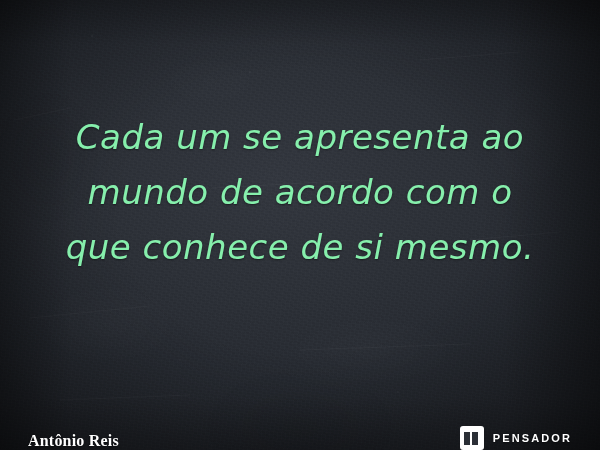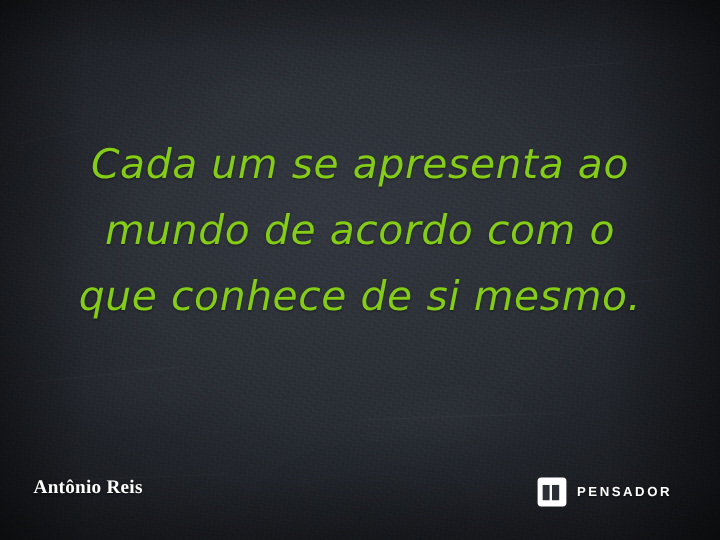--- a/index.html
+++ b/index.html
@@ -82,35 +82,35 @@
     z-index: 5;
   }
   .quote-text {
     margin: 0;
     font-family: "DejaVu Sans", sans-serif;
     font-style: italic;
     font-weight: 400;
     font-size: 34px;
     line-height: 55px;
     letter-spacing: 0.5px;
-    color: #84cc16;
+    color: #86efac;
     text-align: center;
     text-shadow: 0 1px 2px rgba(0,0,0,0.45);
     max-width: 500px;
   }
 
   
   .footer {
     position: absolute;
     left: 0;
-    right: 16px;
+    right: 4px;
     bottom: 0;
     height: 52px;
     display: flex;
-    align-items: flex-start;
+    align-items: flex-end;
     justify-content: space-between;
     padding: 0 24px 0 28px;
     box-sizing: border-box;
     z-index: 6;
   }
   .author-name {
     font-family: "Liberation Serif", serif;
     font-weight: 700;
     font-size: 16px;
     color: #ffffff;

